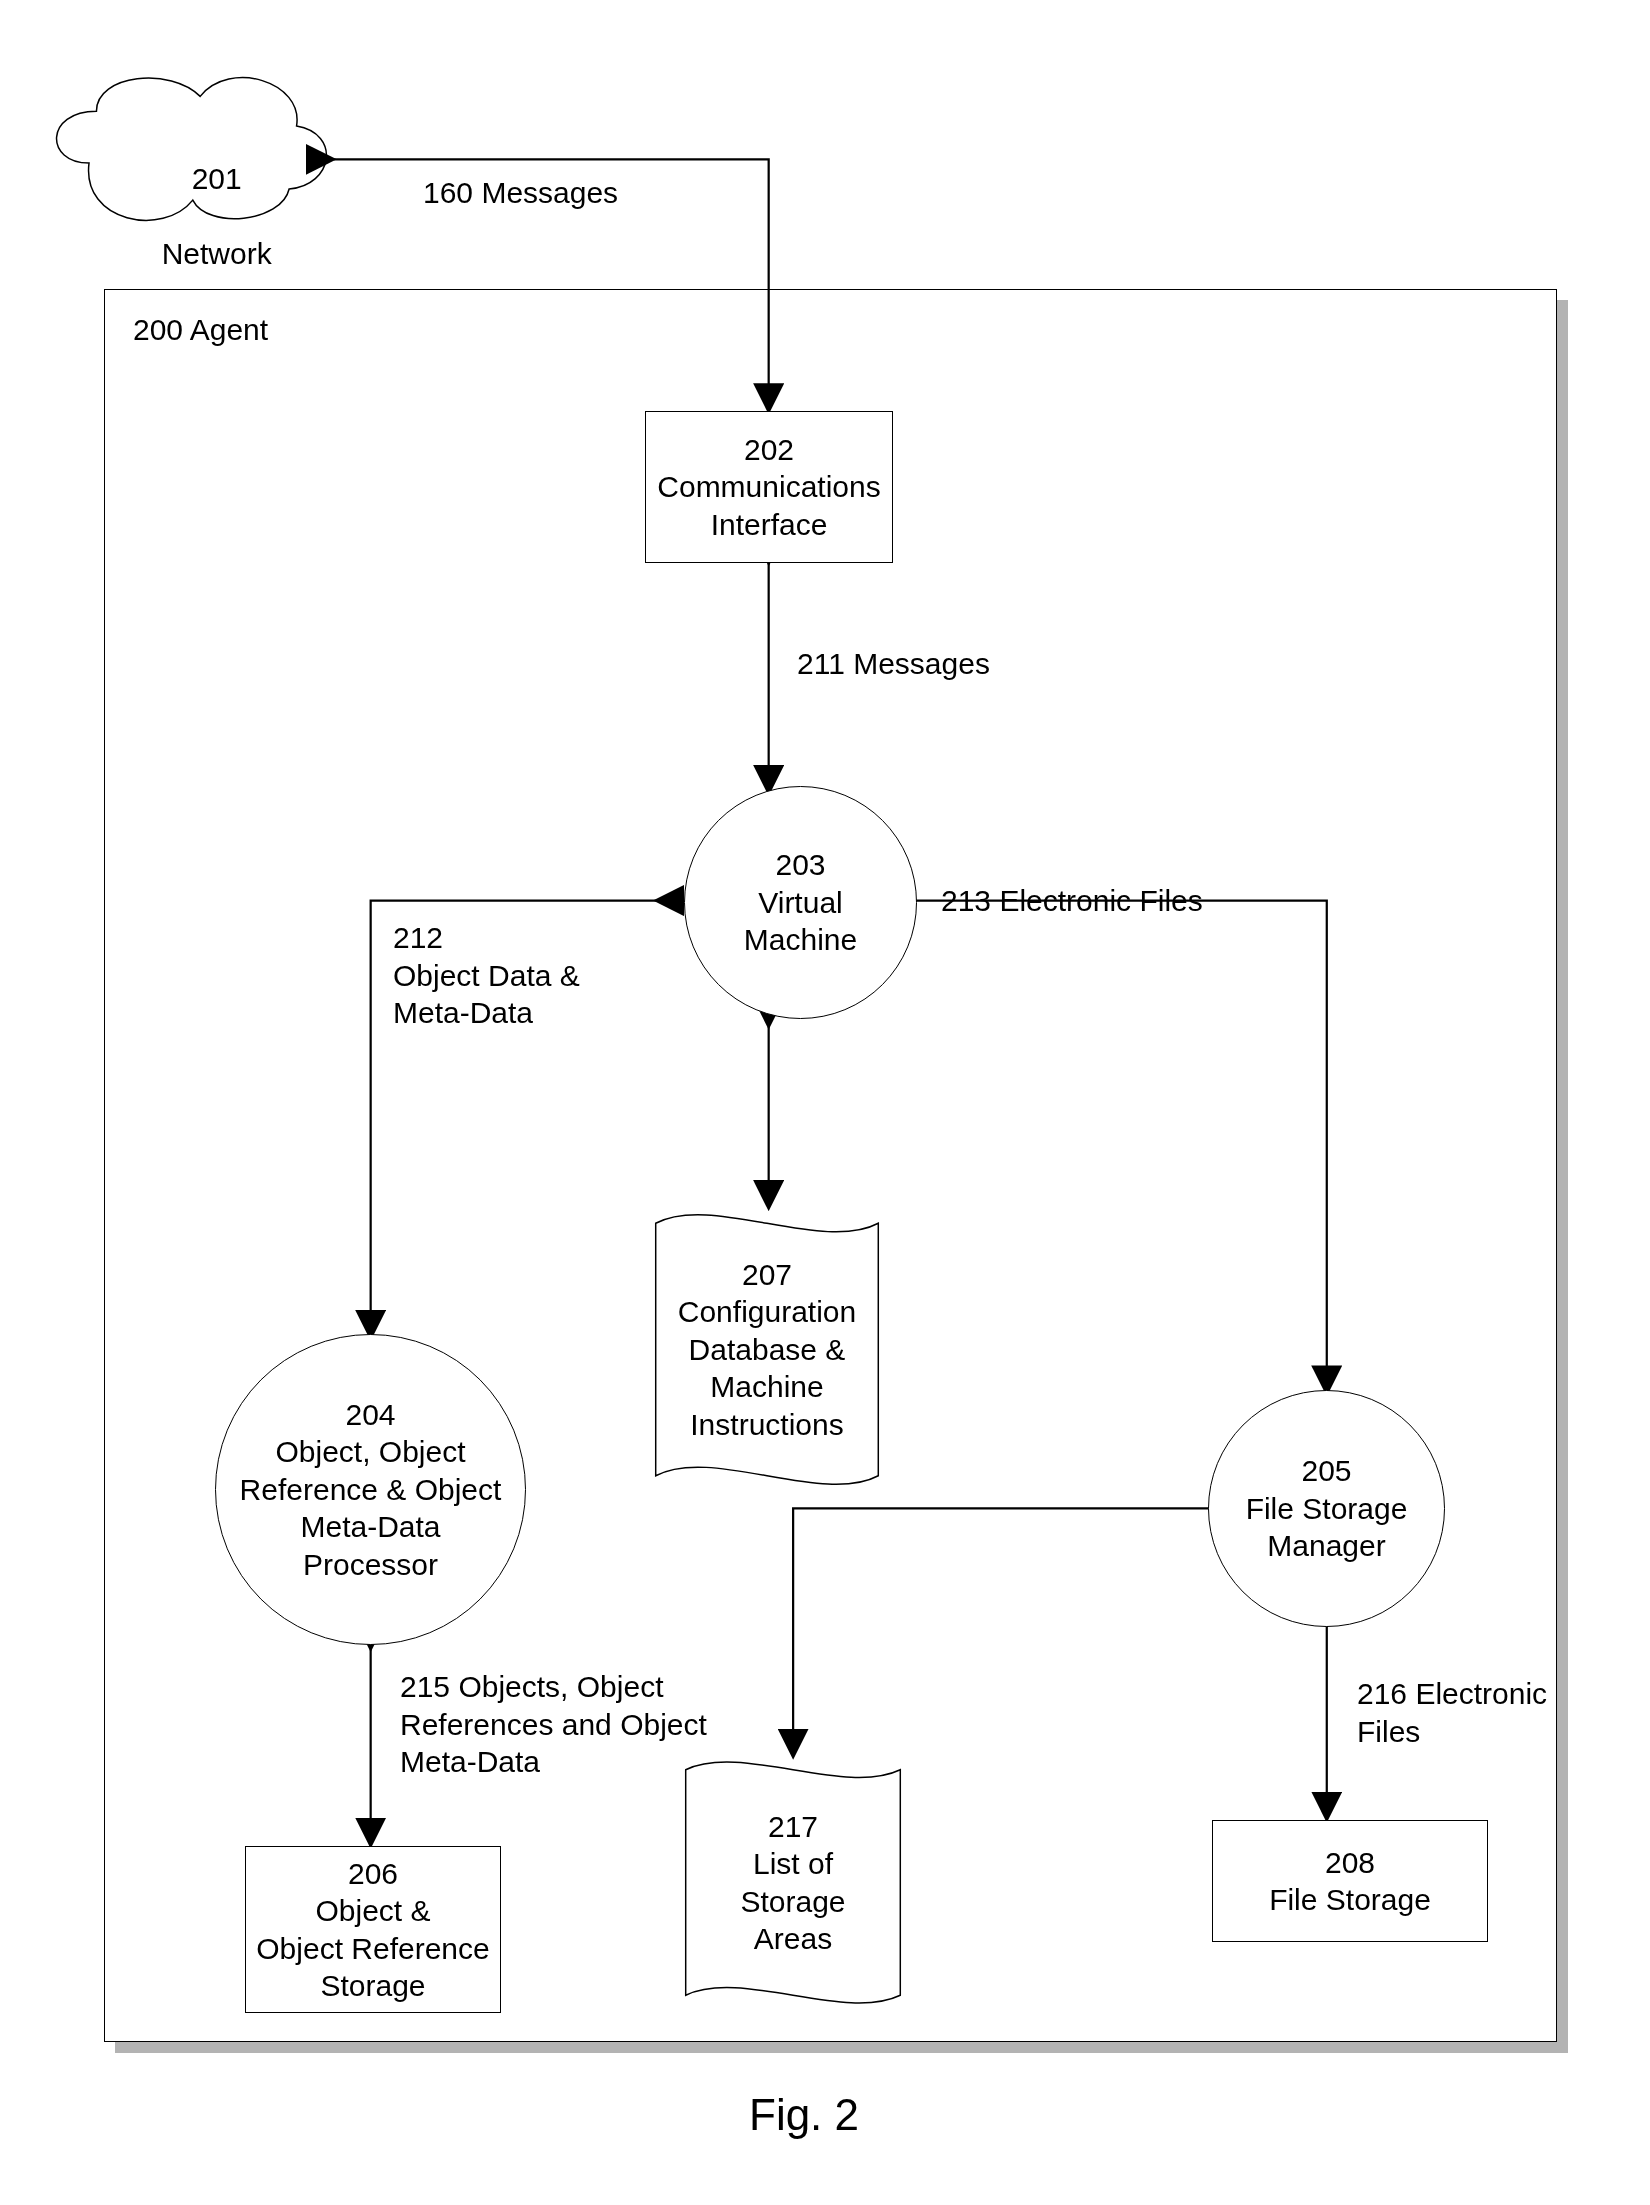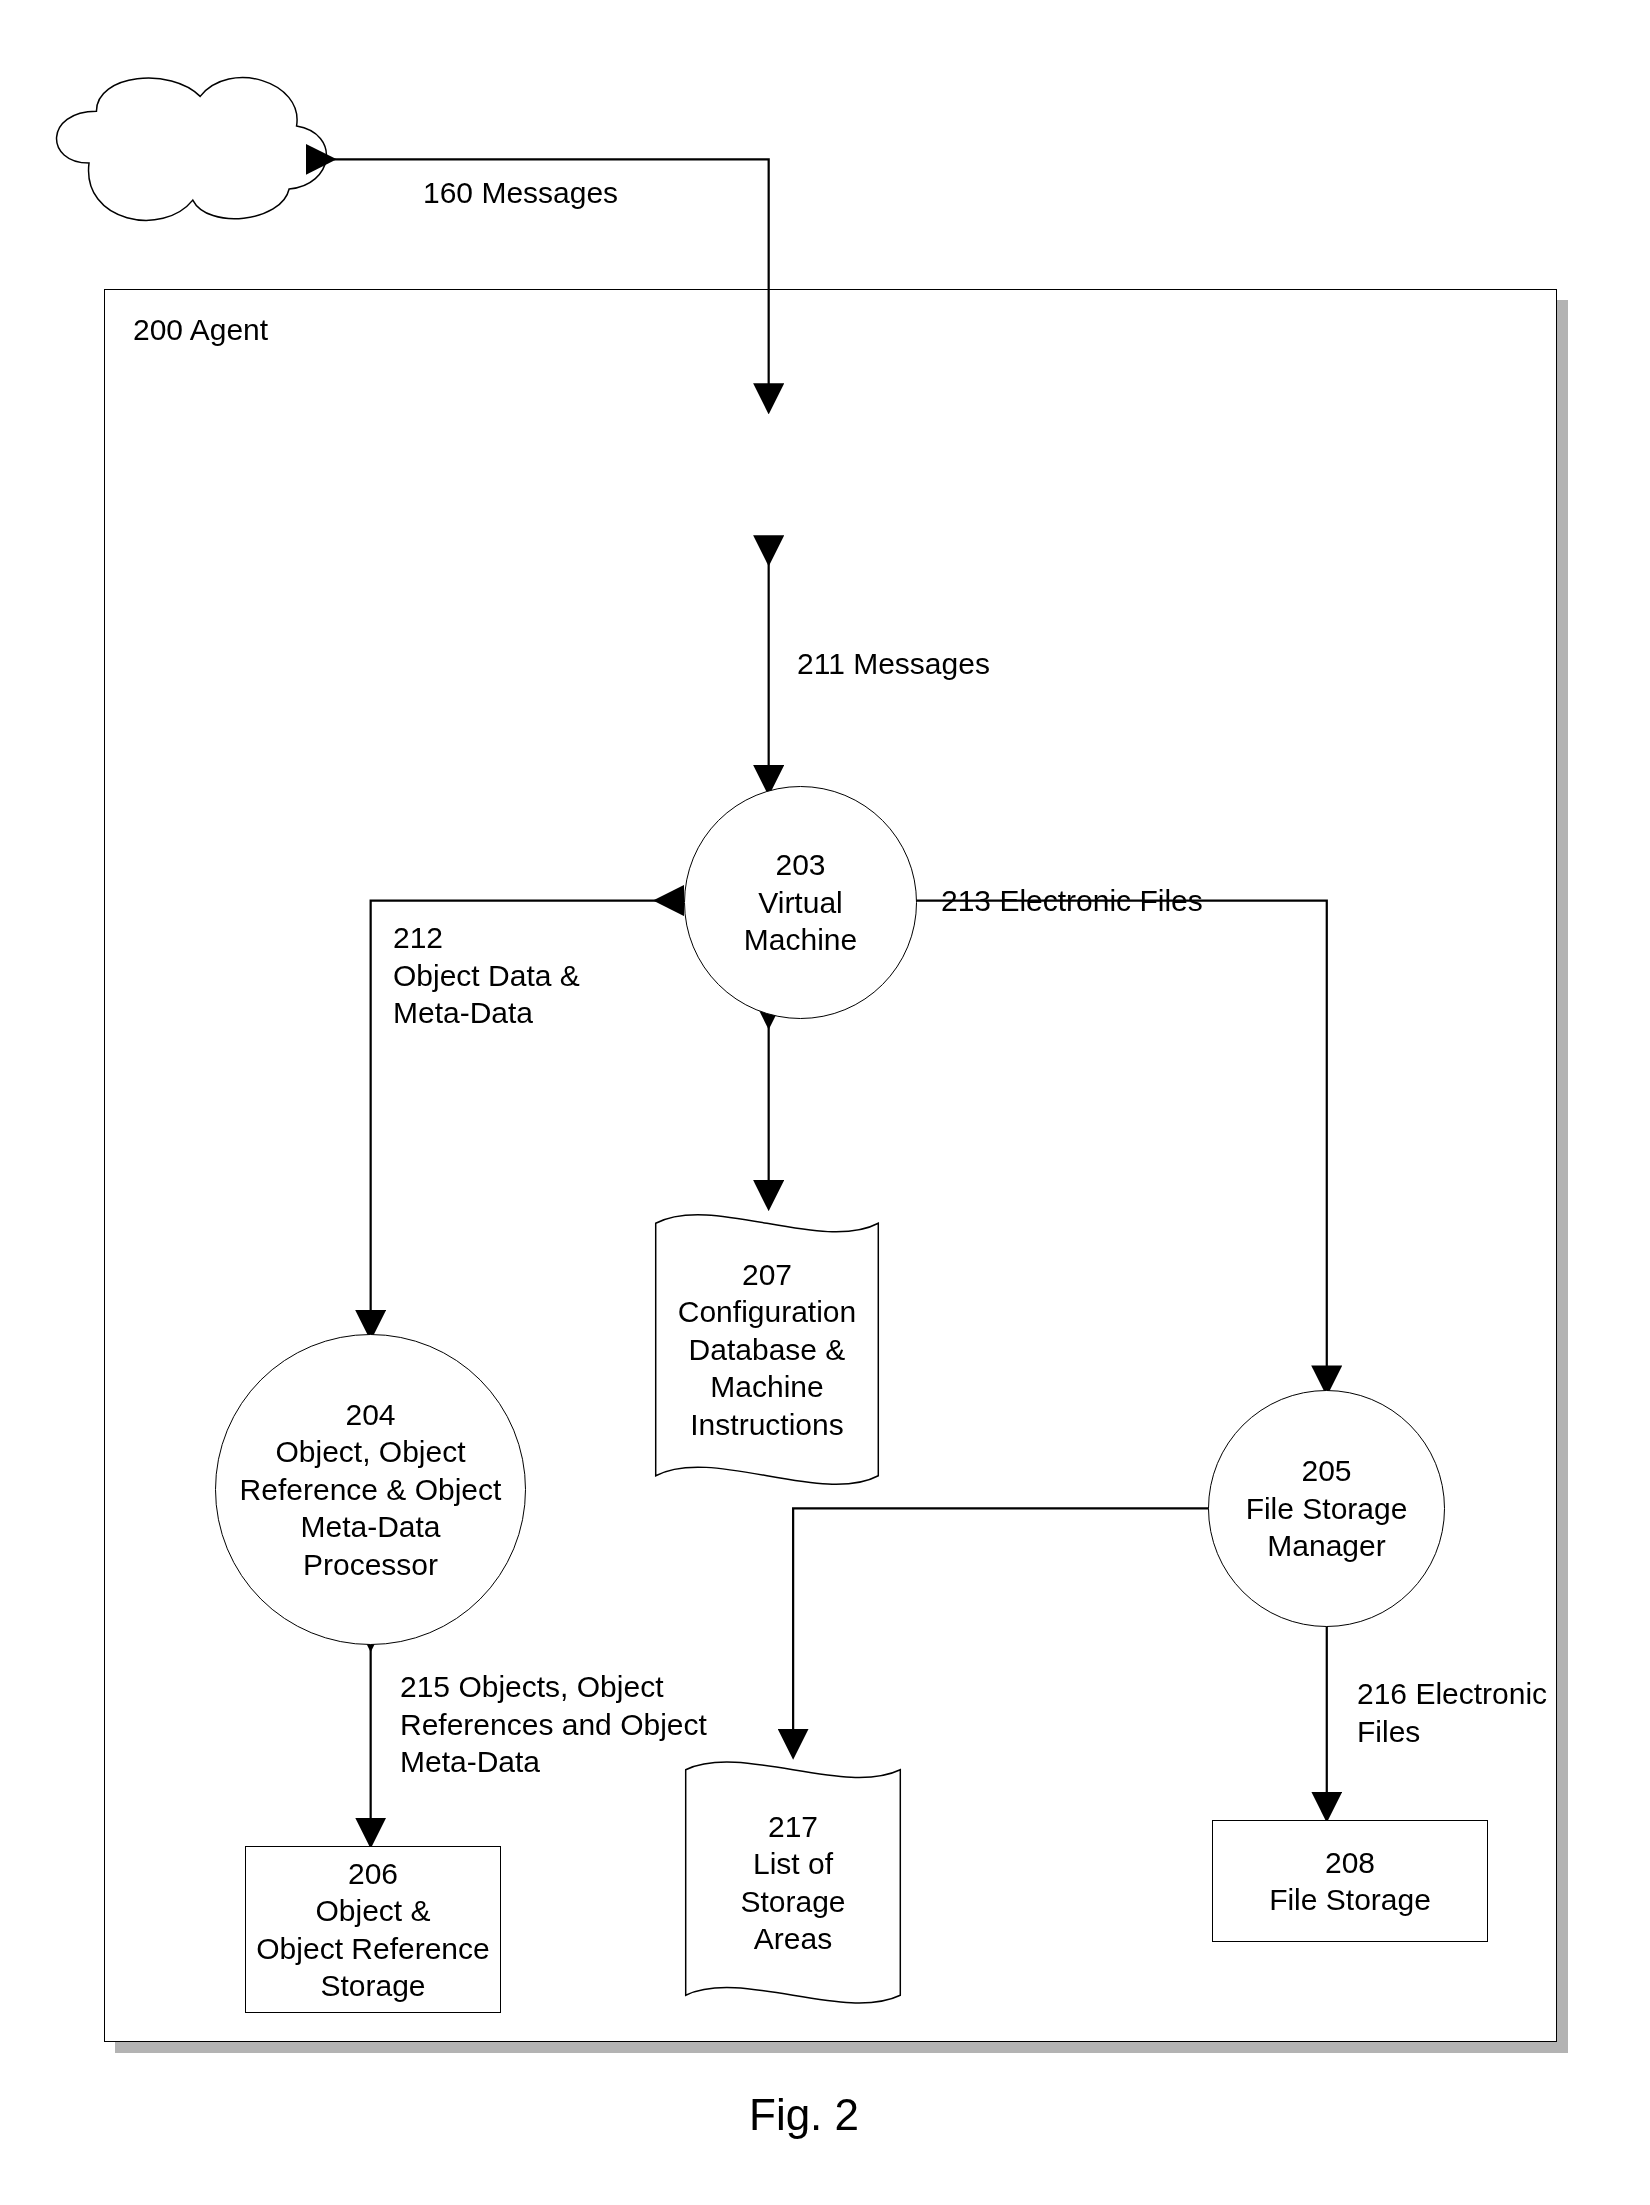--- a/index.html
+++ b/index.html
@@ -132,21 +132,31 @@
 
     <path d="M 1195 1215 L 1790 1215 L 1790 1880" fill="none" stroke="#000" stroke-width="3" marker-start="url(#ah)" marker-end="url(#ah)"></path>
 
     <path d="M 500 2225 L 500 2490" fill="none" stroke="#000" stroke-width="3" marker-start="url(#ah)" marker-end="url(#ah)"></path>
 
     <path d="M 1790 2190 L 1790 2455" fill="none" stroke="#000" stroke-width="3" marker-start="url(#ah)" marker-end="url(#ah)"></path>
 
     <path d="M 1635 2035 L 1070 2035 L 1070 2370" fill="none" stroke="#000" stroke-width="3" marker-start="url(#ah)" marker-end="url(#ah)"></path>
   </svg>
 
-
+  <div class="lbl center" style="left:126px; top:122px; width:148px;">
+    <span>201</span><br>
+    <span>Network</span>
+  </div>
+
+  <div class="rect-node" style="left:645px; top:411px; width:248px; height:152px;">
+    <div>
+      <span>202</span><br>
+      <span>Communications<br>Interface</span>
+    </div>
+  </div>
 
   <div class="circle-node" style="left:684px; top:786px; width:233px; height:233px;">
     <div>
       <span>203</span><br>
       <span>Virtual<br>Machine</span>
     </div>
   </div>
 
   <div class="circle-node" style="left:215px; top:1334px; width:311px; height:311px;">
     <div>

